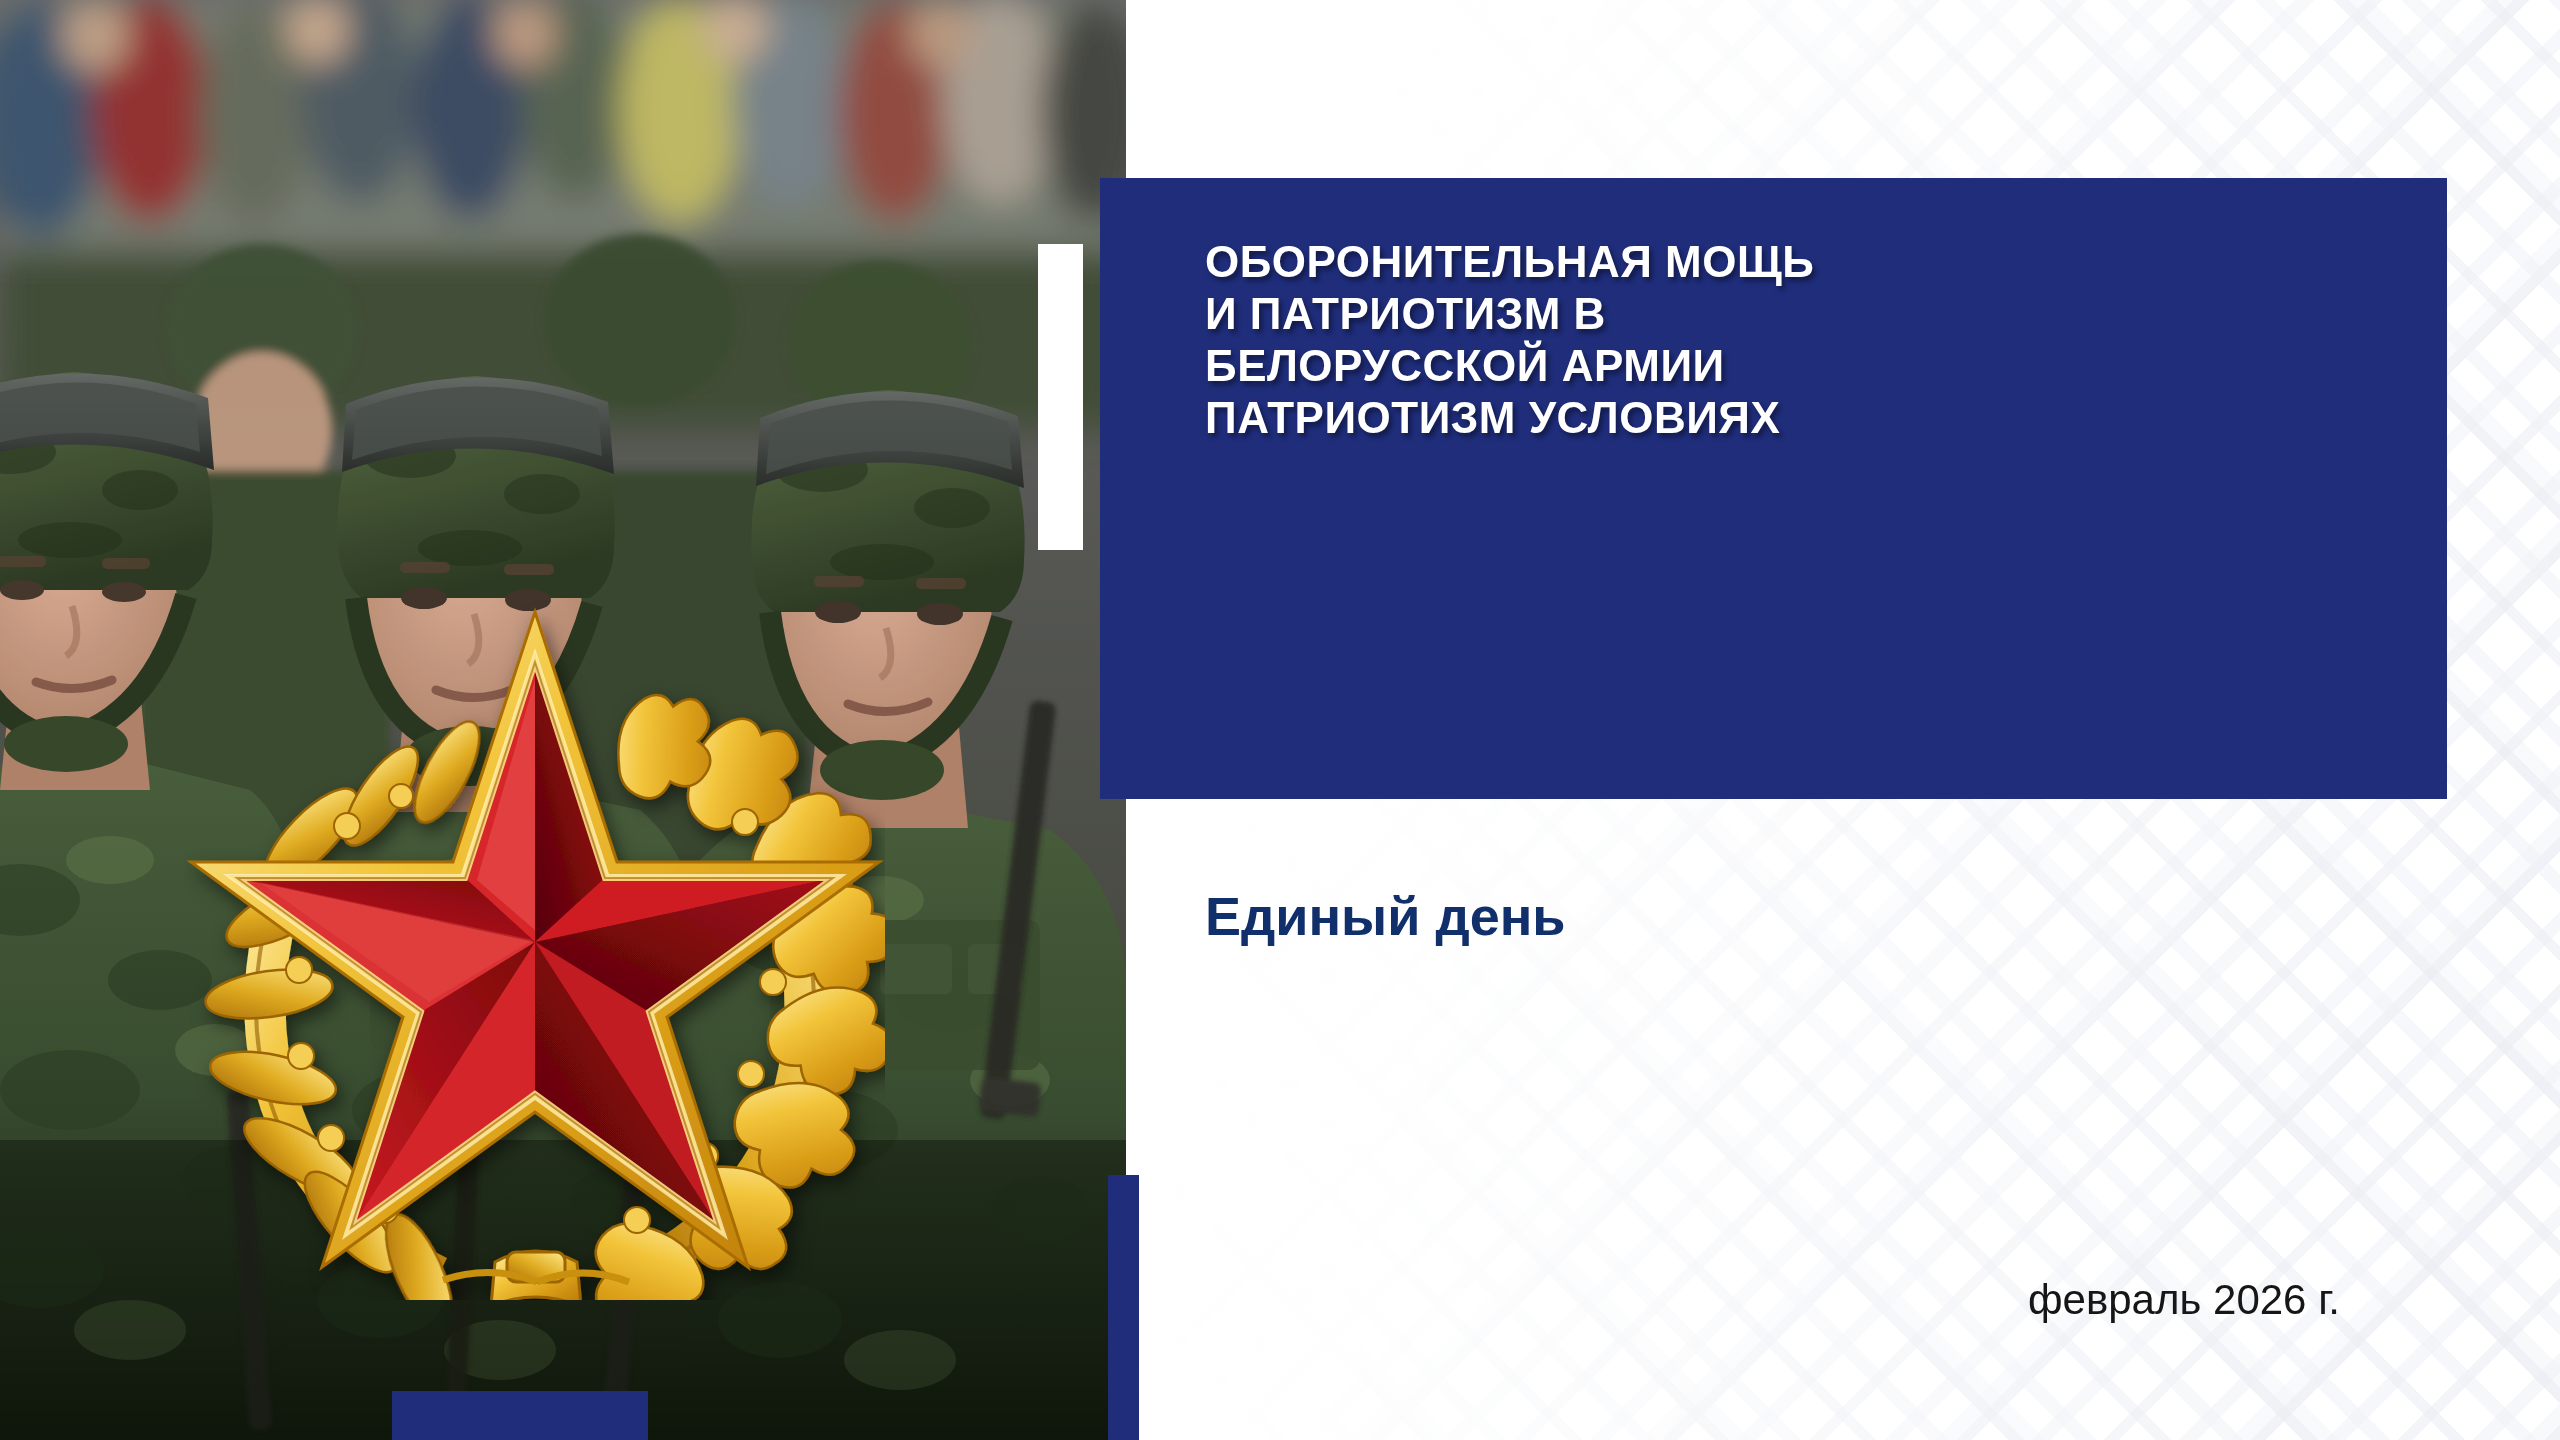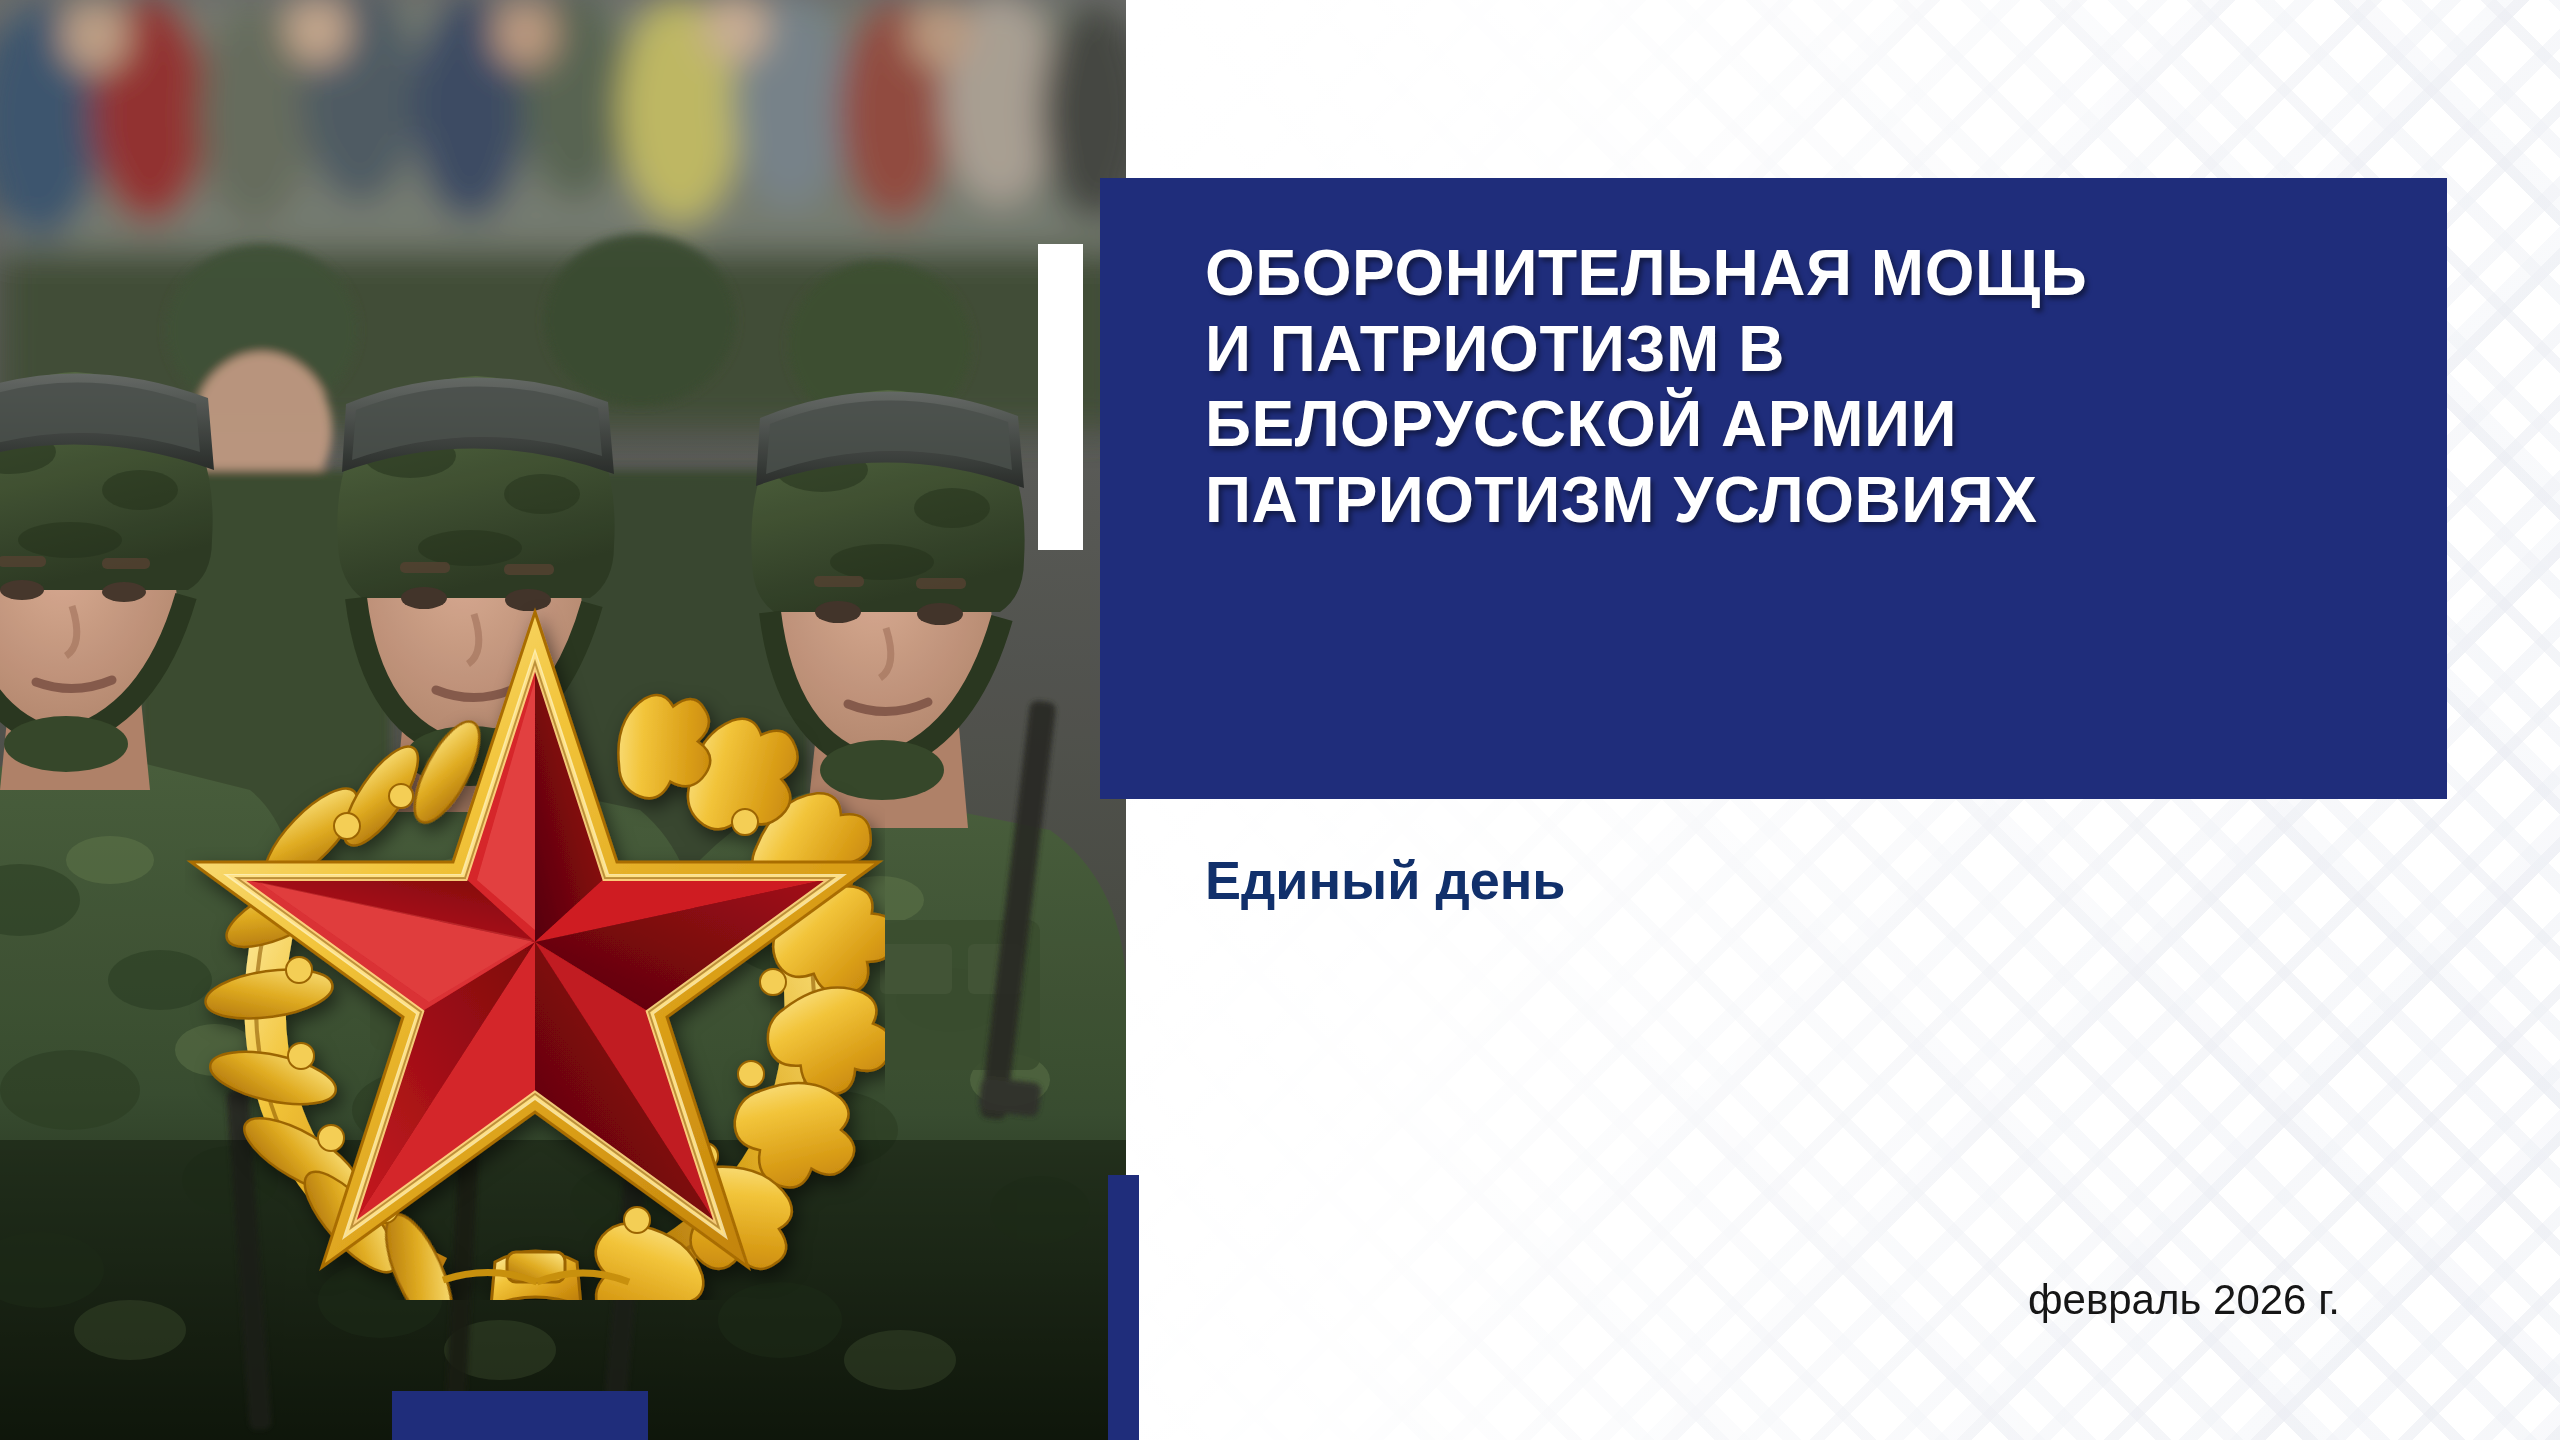--- a/index.html
+++ b/index.html
@@ -90,40 +90,40 @@
     background: #ffffff;
   }
   .title-text {
     position: absolute;
     left: 1205px;
     top: 236px;
     width: 1215px;
     color: #ffffff;
     font-family: "Liberation Sans", sans-serif;
     font-weight: bold;
-    font-size: 64px;
+    font-size: 44px;
     line-height: 1.18;
     letter-spacing: 0.5px;
     text-shadow: 3px 4px 5px rgba(0,0,0,0.42);
   }
   .title-text .tl { display: block; white-space: nowrap; }
 
   
   .subtitle {
     position: absolute;
     left: 1205px;
     top: 845px;
     width: 1180px;
     color: #11306B;
     font-family: "Liberation Sans", sans-serif;
     font-weight: bold;
     font-size: 54px;
     line-height: 1.30;
   }
-  .subtitle .sl { display: block; white-space: nowrap; }
+  .subtitle .sl { display: block; white-space: nowrap; margin-top: 36px; }
 
   
   .date-text {
     position: absolute;
     left: 1205px;
     top: 1276px;
     width: 1135px;
     text-align: right;
     color: #161616;
     font-family: "Liberation Sans", sans-serif;

